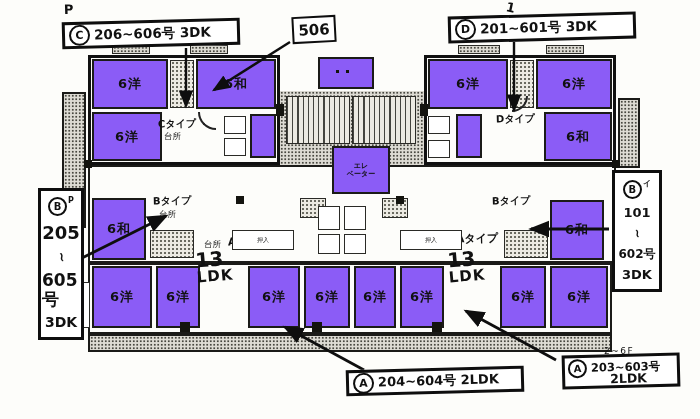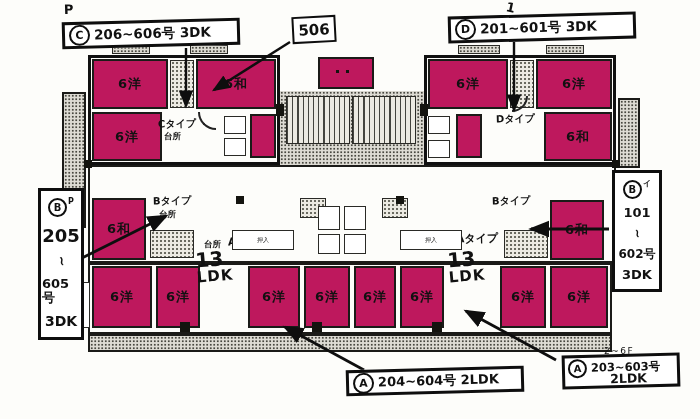--- a/index.html
+++ b/index.html
@@ -1,30 +1,30 @@
 <!DOCTYPE html>
 <html><head>
 <meta charset="utf-8">
 <style>
   html,body{margin:0;padding:0}
   #stage{position:relative;width:700px;height:419px;background:#fdfdfa;overflow:hidden;
          font-family:"DejaVu Sans",sans-serif;color:#111}
   .abs{position:absolute;box-sizing:border-box}
   .w1{border:1.5px solid #2a2a26;background:#fff}
-  .w2{border:2px solid #1b1b18;background:#be185d}
+  .w2{border:2px solid #1b1b18;background:#8b5cf6}
   .w3{border:3px solid #111;background:#fff}
   .sp{background-color:#dedcd4;background-image:radial-gradient(circle,#47473f .9px,transparent 1px);
       background-size:3.5px 3.5px}
   .spl{background-color:#eceae2;background-image:radial-gradient(circle,#6a6a60 .8px,transparent .9px);
       background-size:4px 4px}
   .stairs{background:repeating-linear-gradient(90deg,#44443e 0 1.3px,#eceae2 1.3px 5.2px)}
   .room{display:flex;align-items:center;justify-content:center}
   .rlbl{font-size:13px;font-weight:bold;letter-spacing:1px;white-space:nowrap}
   .tlbl{font-size:10px;font-weight:bold;white-space:nowrap}
-  .slbl{font-size:8.5px;font-weight:bold;white-space:nowrap}
+  .slbl{font-size:8.5px;font-weight:normal;white-space:nowrap}
   .tiny{font-size:6px;white-space:nowrap;display:flex;align-items:center;justify-content:center}
   .pillar{background:#14140f}
   .callout{position:absolute;box-sizing:border-box;border:3px solid #0e0e0e;background:#fff;
            display:flex;align-items:center;gap:4px;padding:1px 4px;font-weight:bold;z-index:10}
   .circ{display:inline-flex;align-items:center;justify-content:center;border:2px solid #0e0e0e;
         border-radius:50%;font-weight:bold;flex:none}
   .c17{width:17px;height:17px;font-size:11px}
   .c15{width:15px;height:15px;font-size:10px}
   .hand{transform:rotate(-1.5deg)}
   .vbox{flex-direction:column;justify-content:space-around;gap:0;line-height:1.1}
@@ -54,20 +54,24 @@
   <div class="abs w3" style="left:88px;top:55px;width:192px;height:110px;background:transparent"></div>
   <div class="abs w3" style="left:424px;top:55px;width:192px;height:110px;background:transparent"></div>
   <div class="abs w2" style="left:88px;top:165px;width:528px;height:98px;background:transparent"></div>
   <div class="abs w2" style="left:88px;top:263px;width:524px;height:71px;background:transparent"></div>
   <div class="abs w2" style="left:318px;top:57px;width:56px;height:32px"></div>
   <div class="abs pillar" style="left:336px;top:70px;width:3px;height:3px"></div>
   <div class="abs pillar" style="left:346px;top:70px;width:3px;height:3px"></div>
 
   <div class="abs stairs w1" style="left:286px;top:96px;width:64px;height:48px"></div>
   <div class="abs stairs w1" style="left:352px;top:96px;width:64px;height:48px"></div>
+  <div class="abs w2 elev" style="left:332px;top:146px;width:58px;height:48px">
+    <span>エレ</span>
+    <span>ベーター</span>
+  </div>
 
   <div class="abs w2 room" style="left:92px;top:59px;width:76px;height:50px">
     <span class="rlbl">6洋</span>
     </div>
   <div class="abs spl w1" style="left:170px;top:60px;width:24px;height:48px"></div>
   <div class="abs w2 room" style="left:196px;top:59px;width:80px;height:50px">
     <span class="rlbl">6和</span>
     </div>
   <div class="abs w2 room" style="left:92px;top:112px;width:70px;height:49px">
     <span class="rlbl">6洋</span>
@@ -203,21 +207,21 @@
     <span style="font-size:13.5px">201~601号 3DK</span>
   </div>
 
   <div class="callout vbox" style="left:38px;top:188px;width:46px;height:152px;padding:3px 1px">
     <span style="display:flex;align-items:flex-start;gap:1px">
       <span class="circ c15">B</span>
       <span style="font-size:8px">P</span>
     </span>
     <span style="font-size:18px">205</span>
     <span style="font-size:13px;transform:rotate(80deg)">~</span>
-    <span style="font-size:13px">605号</span>
+    <span style="font-size:17px">605号</span>
     <span style="font-size:14px">3DK</span>
   </div>
 
   <div class="callout vbox" style="left:612px;top:170px;width:50px;height:122px;padding:3px 1px">
     <span style="display:flex;align-items:flex-start;gap:1px">
       <span class="circ c15">B</span>
       <span style="font-size:8px">イ</span>
     </span>
     <span style="font-size:13px">101</span>
     <span style="font-size:12px;transform:rotate(80deg)">~</span>

